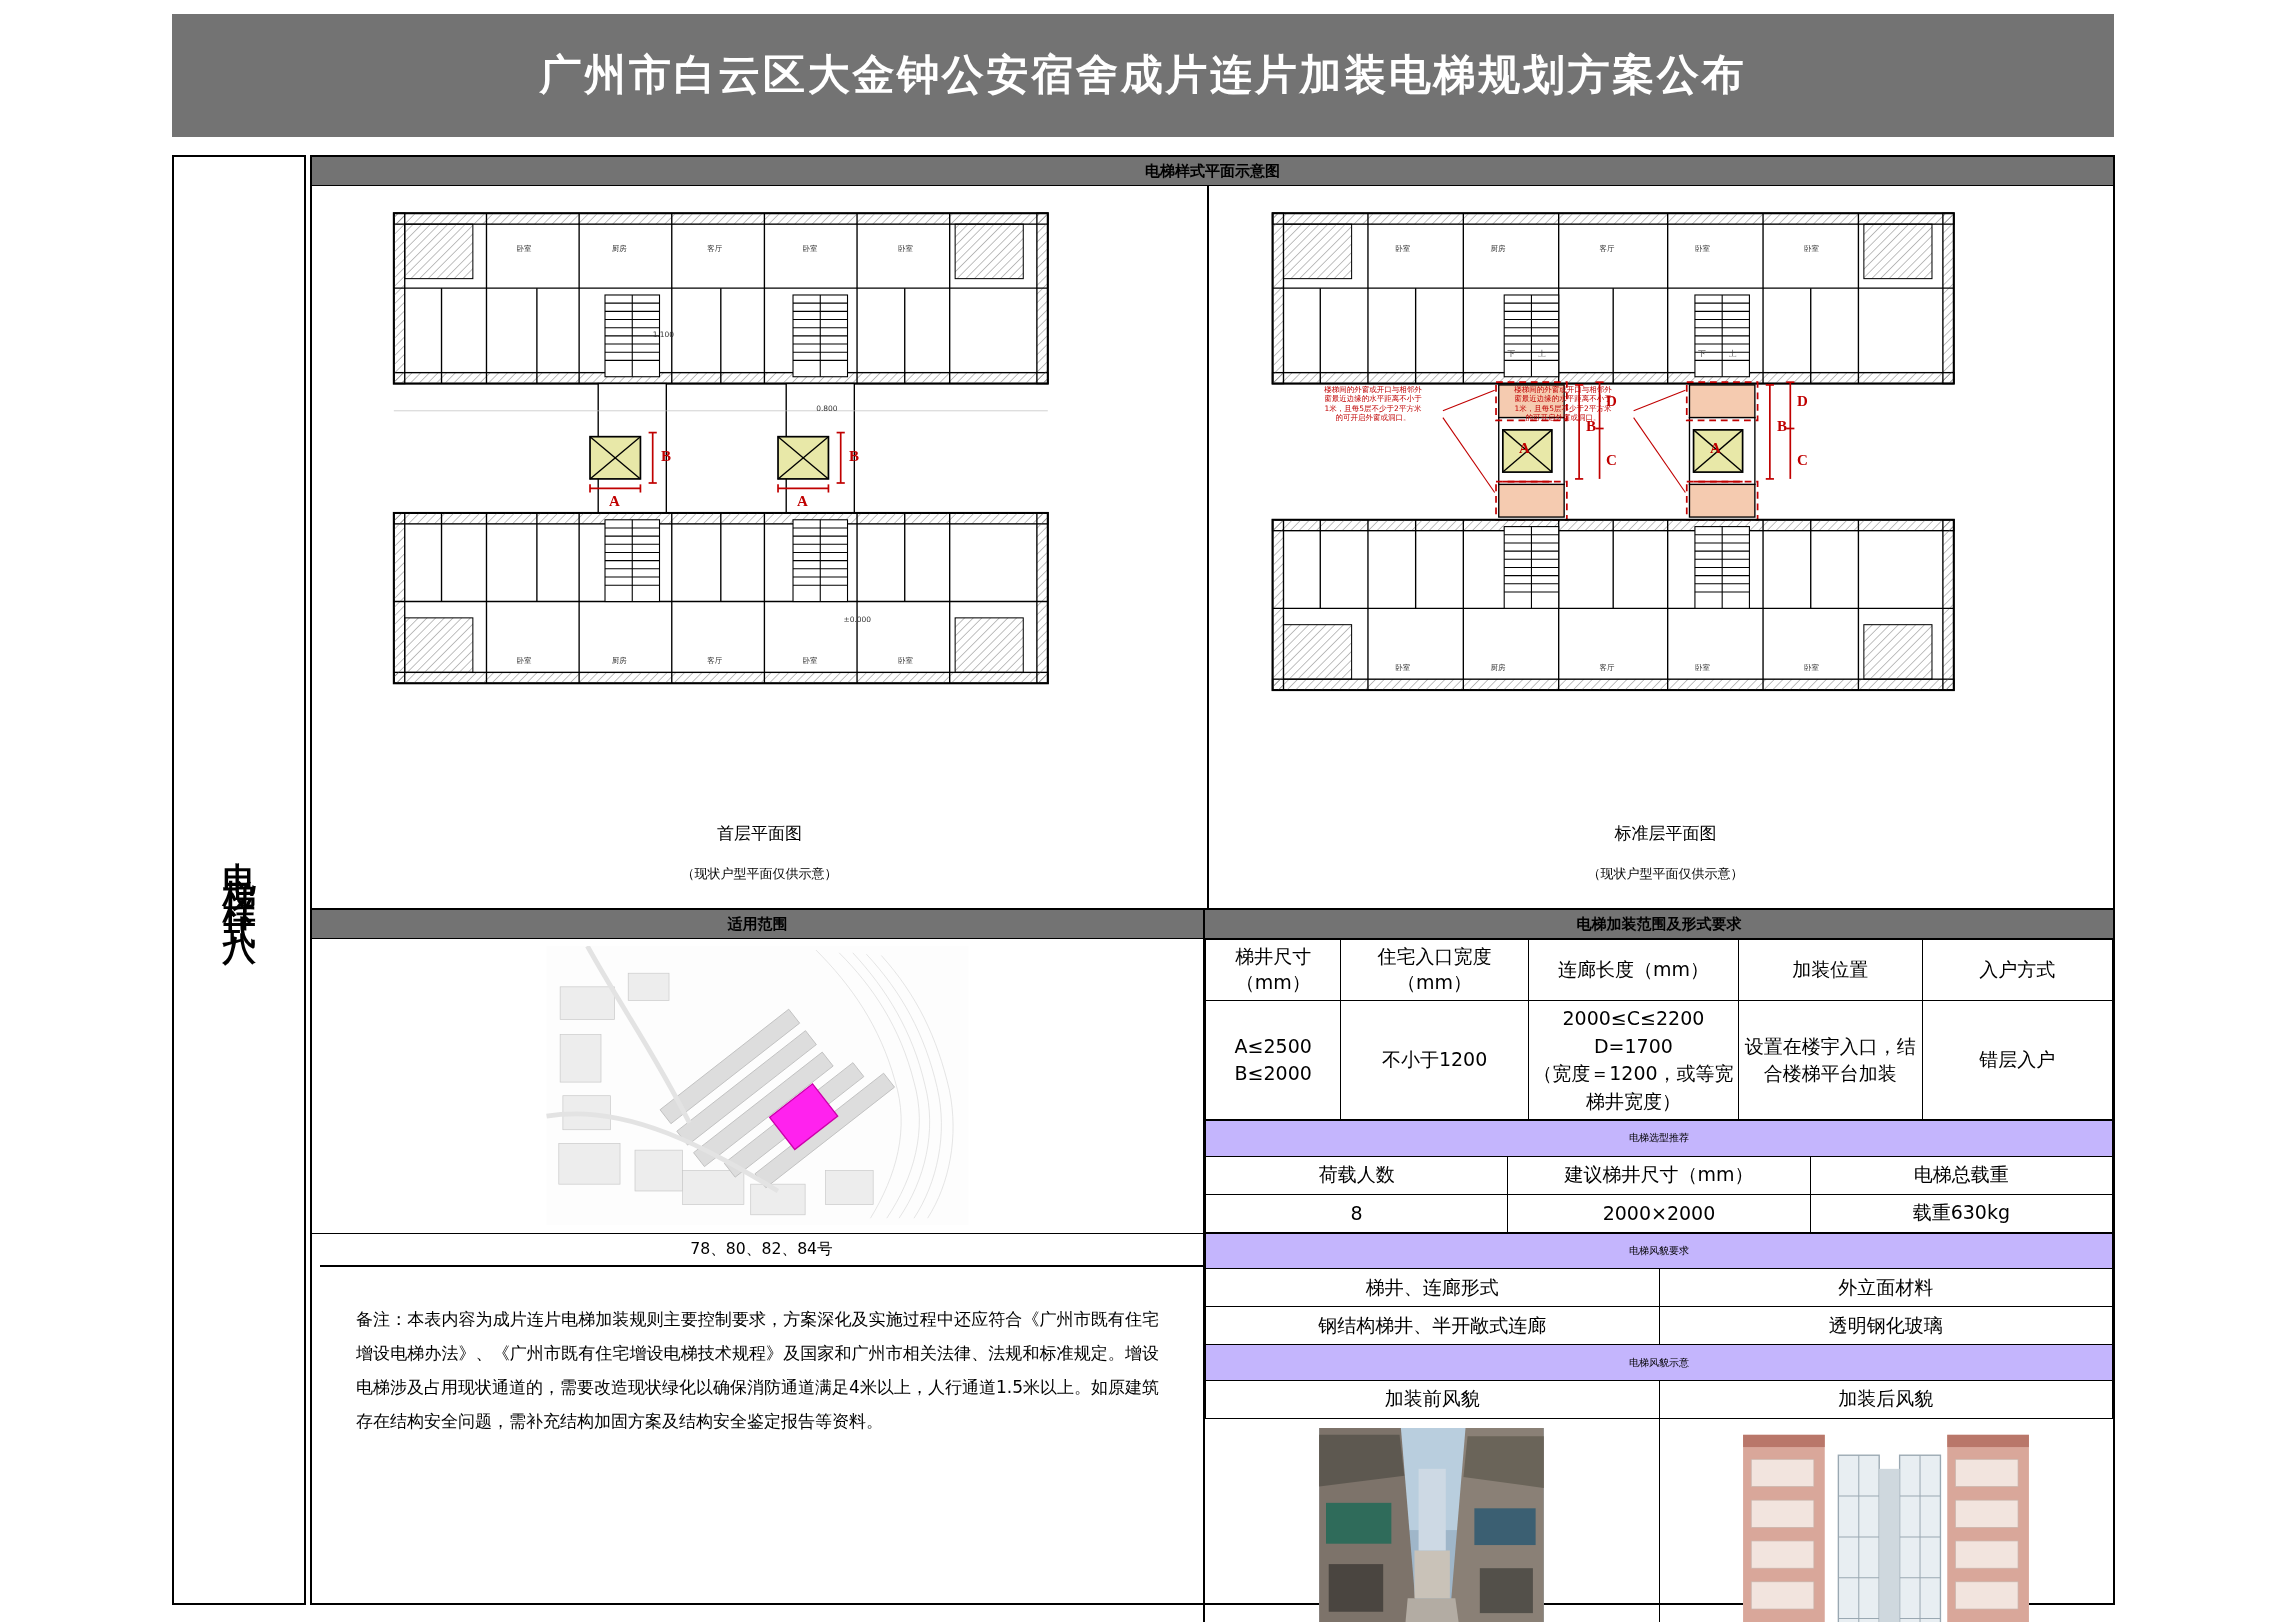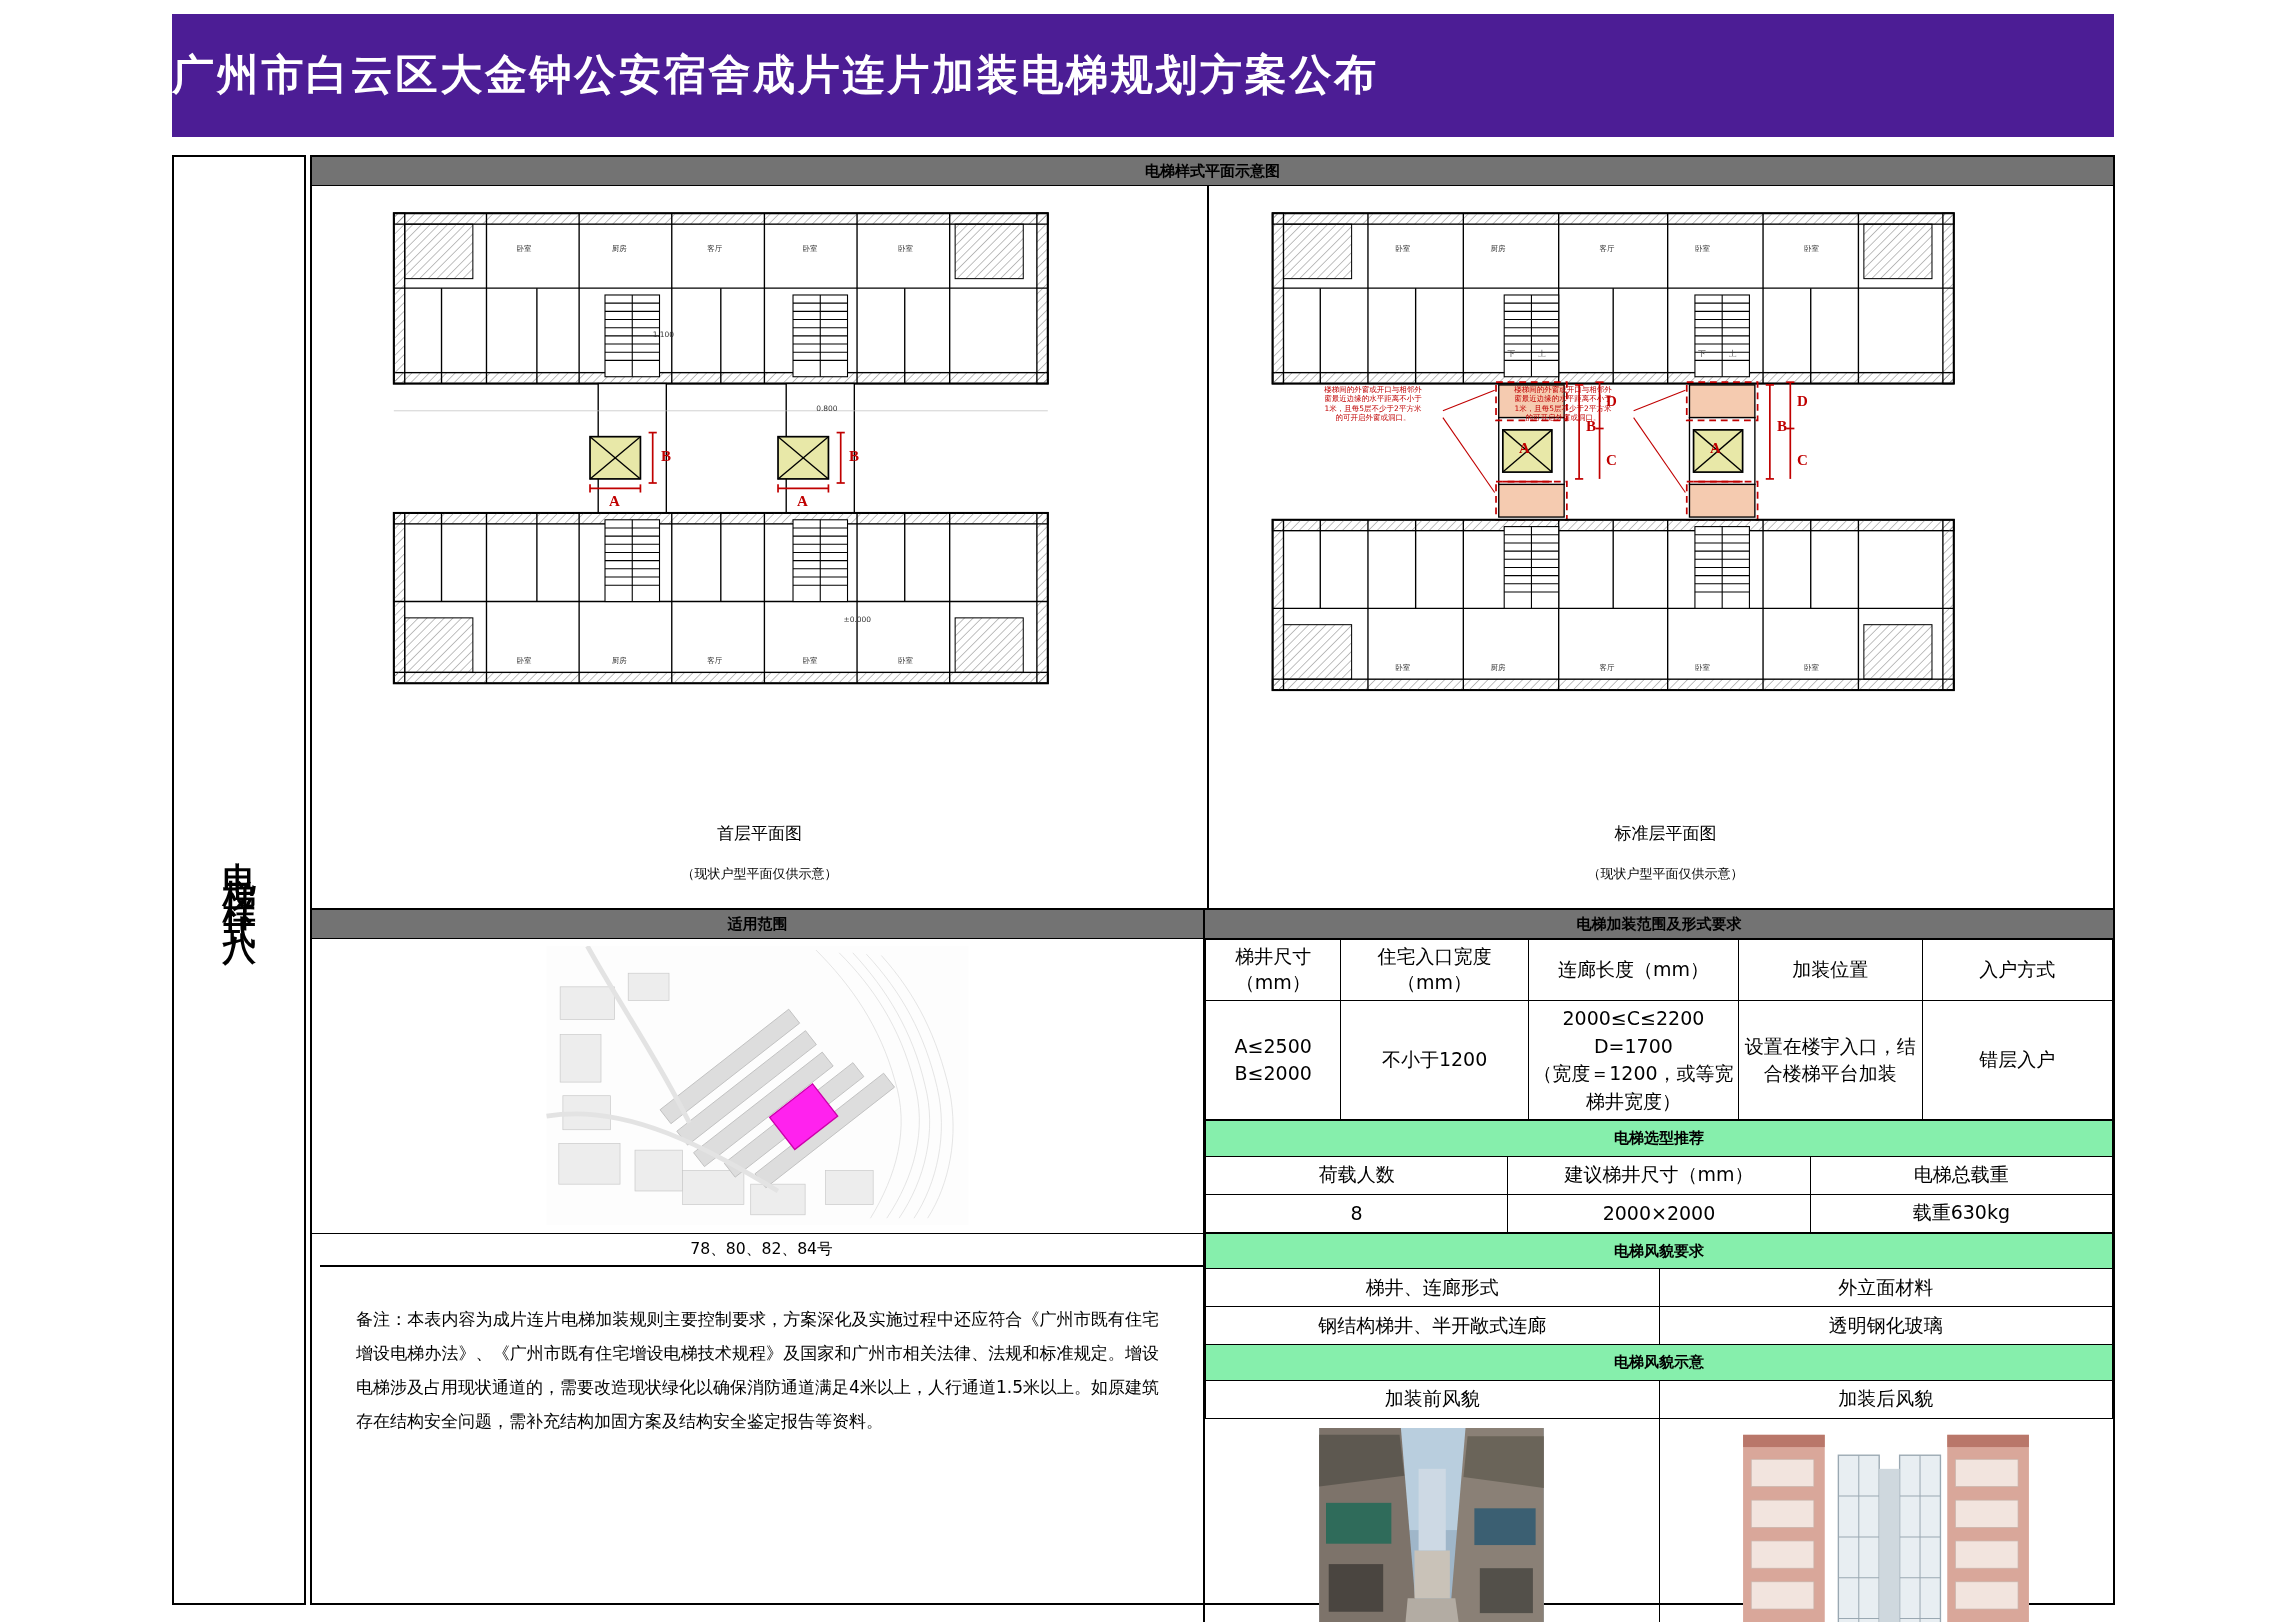--- a/index.html
+++ b/index.html
@@ -21,24 +21,25 @@
     box-sizing: border-box;
     background: #fff;
   }
   
   .title-bar {
     position: absolute;
     left: 172px;
     top: 13.6px;
     width: 1942px;
     height: 123px;
-    background: #4c1d95;
+    background: #737373;
     color: #fff;
     display: flex;
     align-items: center;
+    justify-content: center;
   }
   .title-bar .title-text {
     font-size: 42px;
     font-weight: bold;
     letter-spacing: 2.7px;
     font-family: "DejaVu Sans", "Liberation Sans", sans-serif;
   }
   
   .left-label {
     position: absolute;
@@ -156,24 +157,24 @@
     border: 1.4px solid #000;
     text-align: center;
     font-size: 19px;
     font-weight: normal;
     font-family: "DejaVu Sans", "Liberation Sans", sans-serif;
     padding: 4.1px 2.7px;
   }
   .hdr-row td { height: 35px; }
   .val-row td { height: 72px; line-height: 1.45; }
   .sub-band td {
-    background: #86efac;
-    font-weight: bold;
+    background: #c4b5fd;
+    font-weight: normal;
     height: 26px;
-    font-size: 15px;
+    font-size: 10px;
   }
   .simple-row td { height: 29px; }
   .photos {
     flex: 1;
     display: flex;
   }
   .photo-half {
     flex: 1;
     border-right: 1.4px solid #000;
     display: flex;

